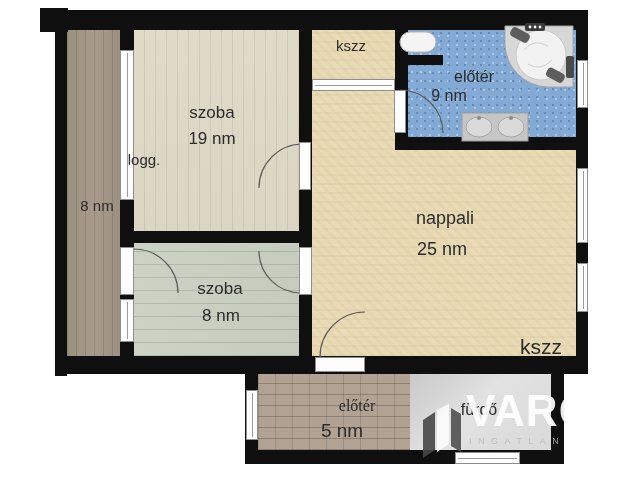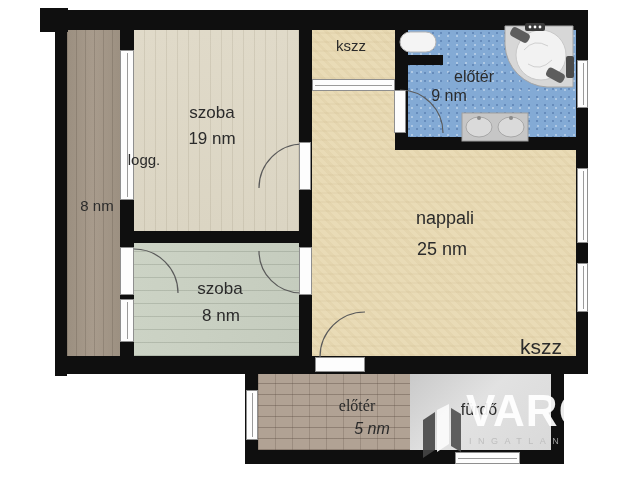--- a/index.html
+++ b/index.html
@@ -136,21 +136,21 @@
   <div class="lbl" style="left:212px;top:130px;font-size:17px;">19 nm</div>
   <div class="lbl" style="left:220px;top:280px;font-size:17px;">szoba</div>
   <div class="lbl" style="left:221px;top:307px;font-size:17px;">8 nm</div>
   <div class="lbl" style="left:351px;top:38px;font-size:15px;">kszz</div>
   <div class="lbl" style="left:474px;top:69px;font-size:16px;">előtér</div>
   <div class="lbl" style="left:449px;top:88px;font-size:16px;">9 nm</div>
   <div class="lbl" style="left:445px;top:209px;font-size:18px;">nappali</div>
   <div class="lbl" style="left:442px;top:240px;font-size:18px;">25 nm</div>
   <div class="lbl" style="left:541px;top:336px;font-size:21px;">kszz</div>
   <div class="lbl" style="left:357px;top:398px;font-size:16px;font-family:Liberation Serif, serif;">előtér</div>
-  <div class="lbl" style="left:372px;top:421px;font-size:16px;font-style:italic;">5 nm</div>
+  <div class="lbl" style="left:342px;top:421px;font-size:19px;">5 nm</div>
   <div class="lbl" style="left:479px;top:402px;font-size:16px;">fürdő</div>
 
   <div class="wm">
     <svg width="46" height="62" viewBox="0 0 46 62" style="left:3px;top:12px;">
       <path d="M4,20 L16,12 L16,50 L4,58 Z" fill="rgba(70,70,70,.9)"></path>
       <path d="M18,10 L30,4 L30,44 L18,52 Z" fill="rgba(250,250,250,.95)"></path>
       <path d="M32,8 L42,14 L42,52 L32,46 Z" fill="rgba(80,80,80,.9)"></path>
     </svg>
     <div class="wm-text">VARG</div>
     <div class="wm-sub">INGATLAN</div>

